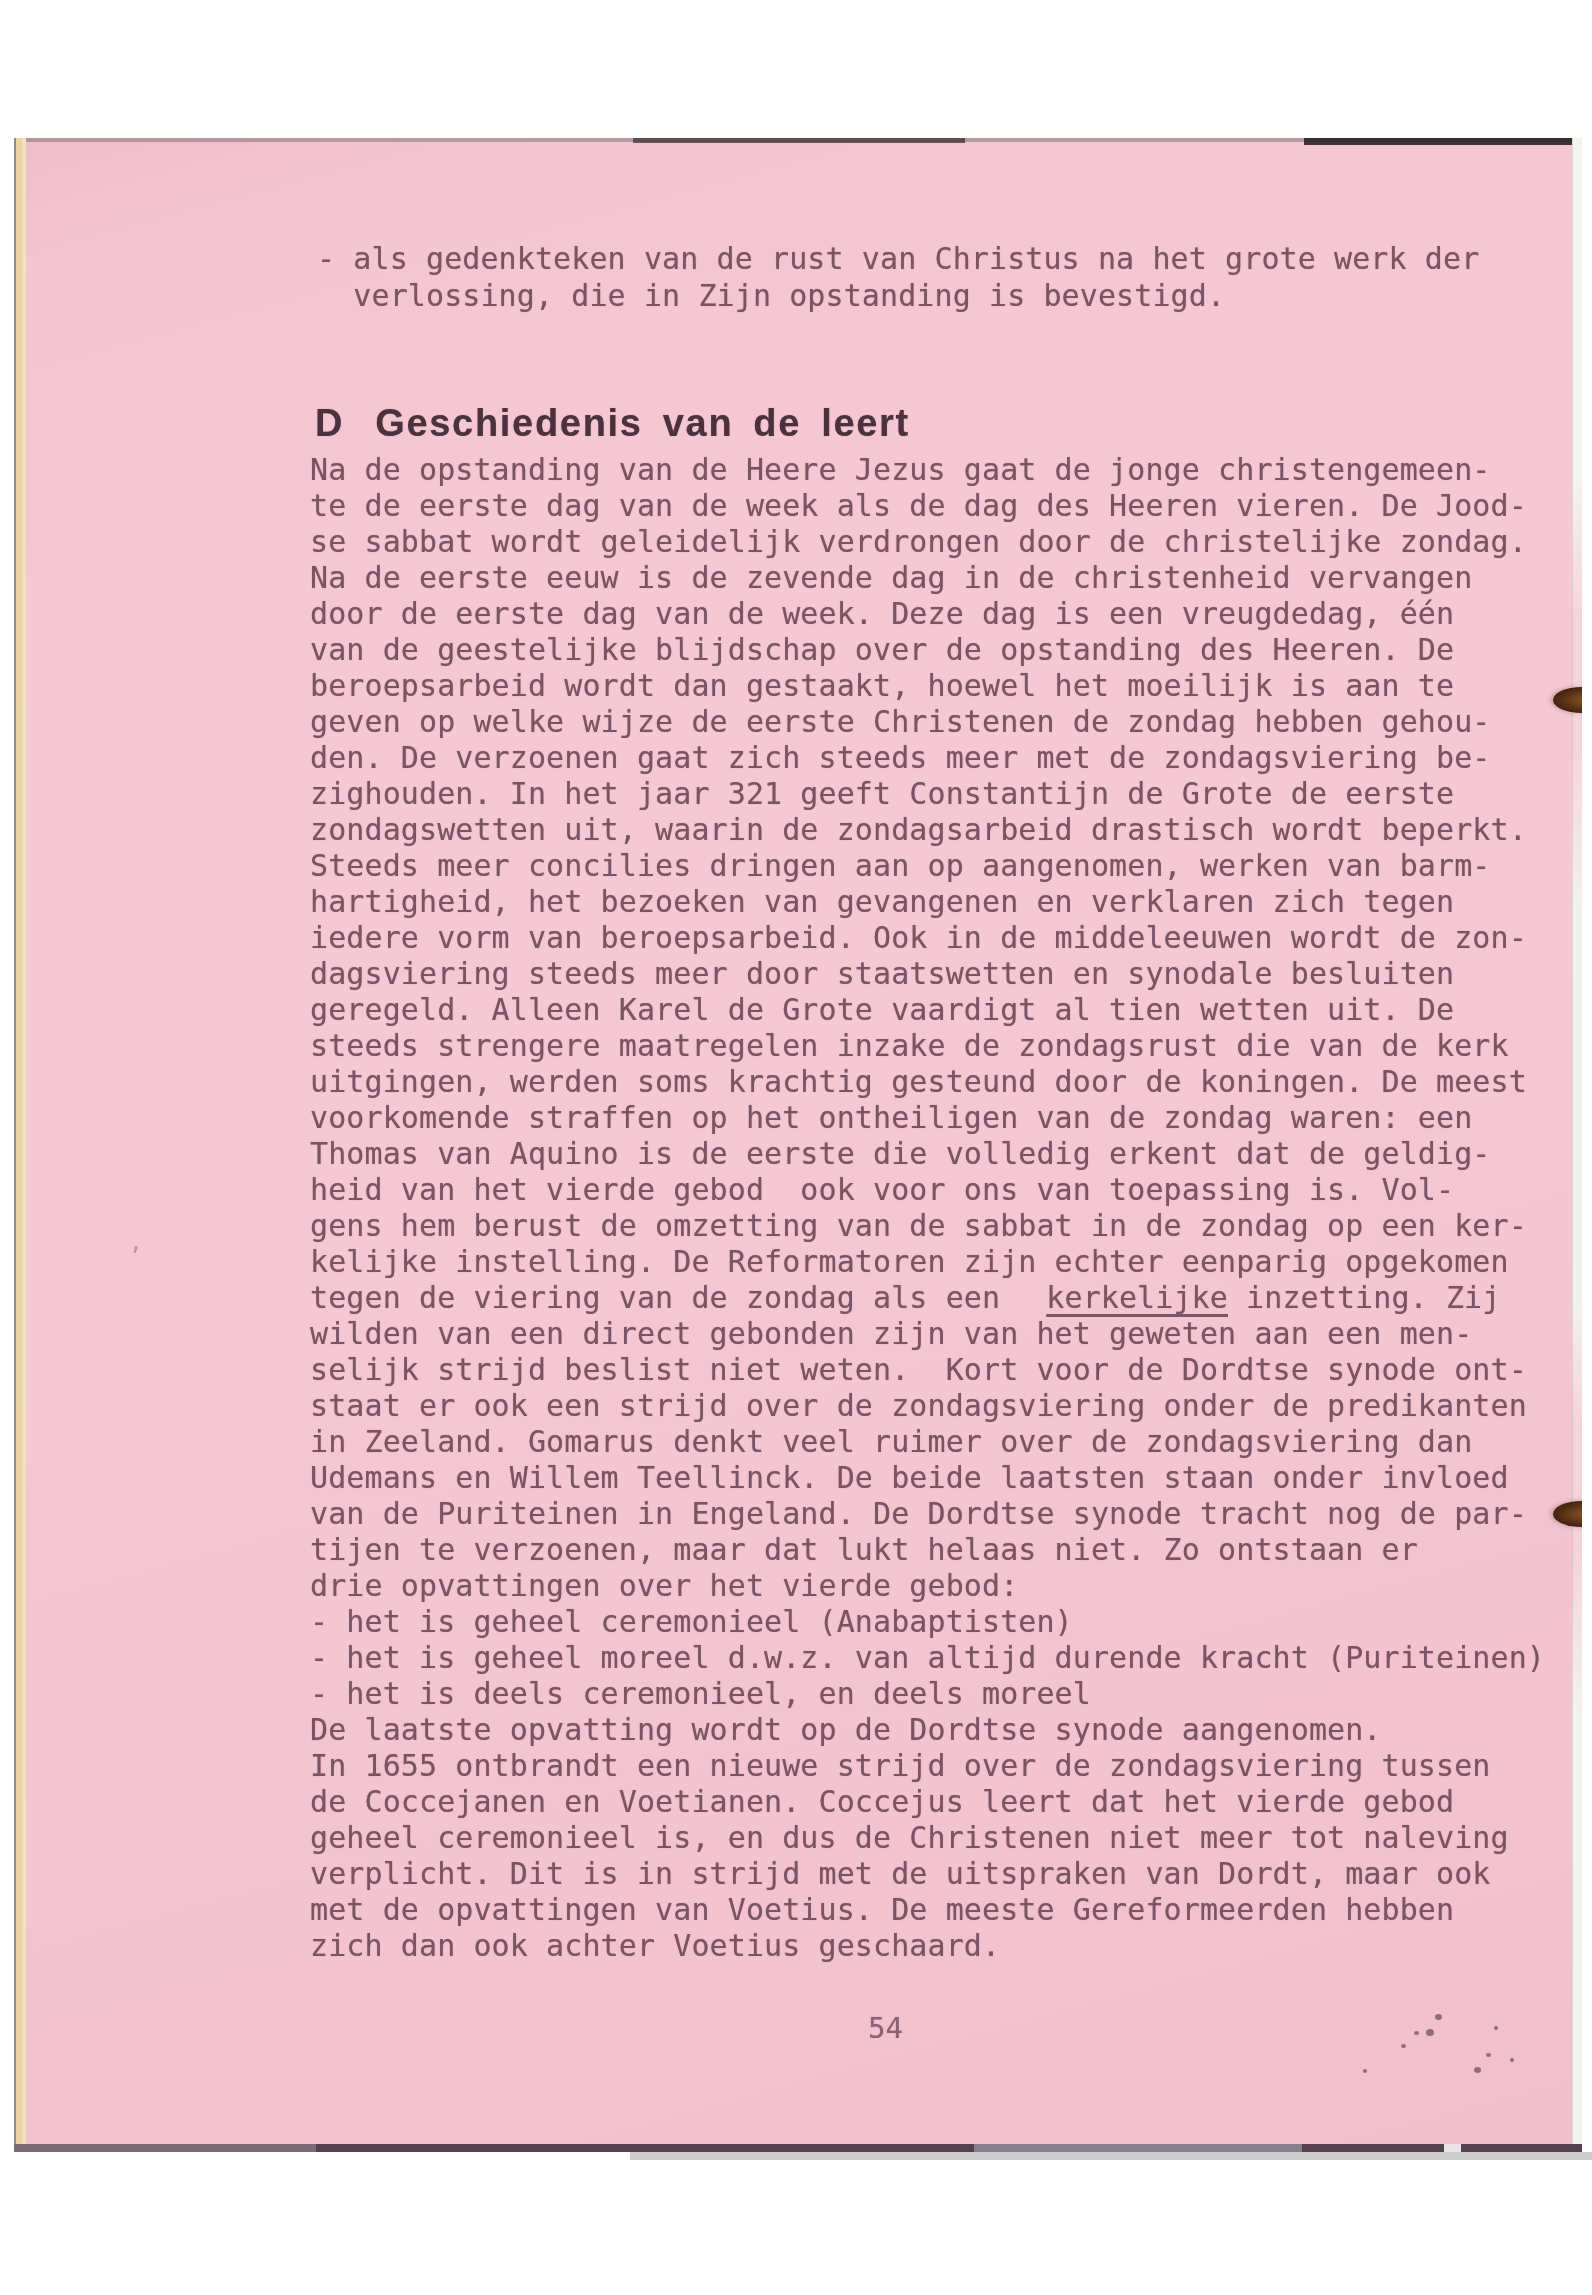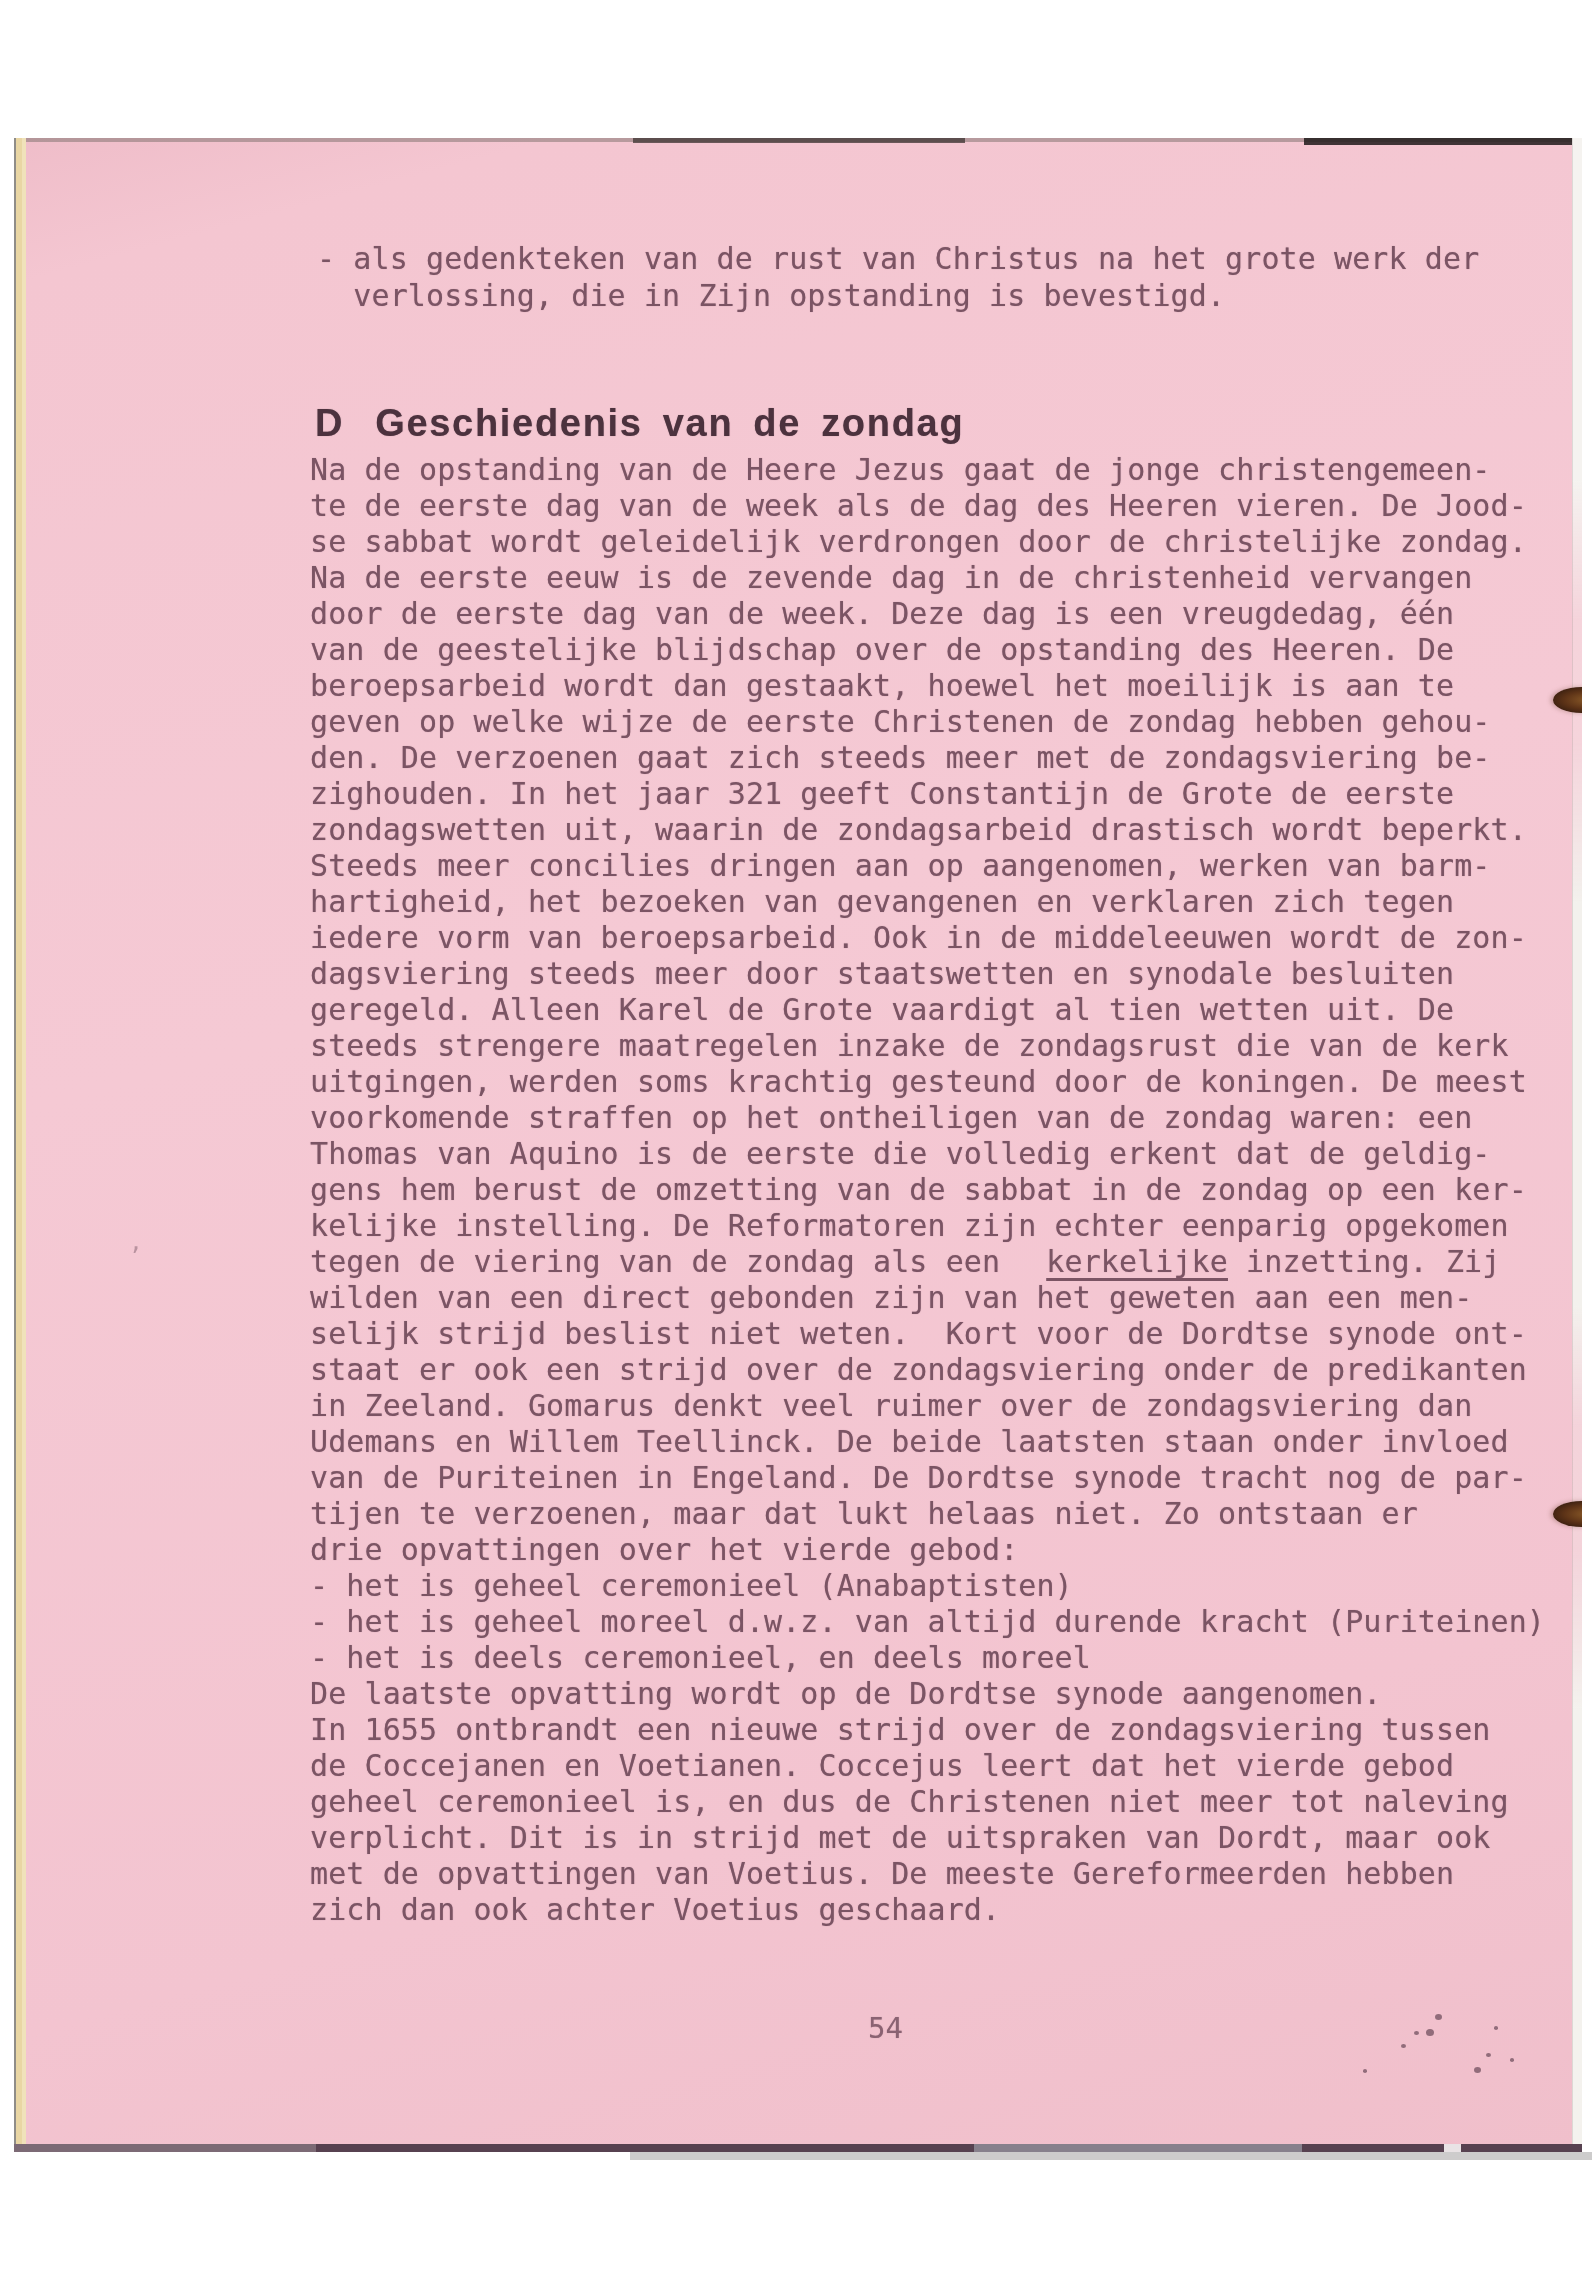--- a/index.html
+++ b/index.html
@@ -77,21 +77,21 @@
   <div class="edge-left"></div>
   <div class="edge-right"></div>
 
   <div class="bullet-block type">
       <div class="line">- als gedenkteken van de rust van Christus na het grote werk der</div>
       <div class="line">  verlossing, die in Zijn opstanding is bevestigd.</div>
     </div>
 
   <div class="heading">
     <span class="marker">D</span>
-    <span class="title">Geschiedenis van de zondag</span>
+    <span class="title">Geschiedenis van de leert</span>
   </div>
 
   <div class="body-block type">
       <div class="line">Na de opstanding van de Heere Jezus gaat de jonge christengemeen-</div>
       <div class="line">te de eerste dag van de week als de dag des Heeren vieren. De Jood-</div>
       <div class="line">se sabbat wordt geleidelijk verdrongen door de christelijke zondag.</div>
       <div class="line">Na de eerste eeuw is de zevende dag in de christenheid vervangen</div>
       <div class="line">door de eerste dag van de week. Deze dag is een vreugdedag, één</div>
       <div class="line">van de geestelijke blijdschap over de opstanding des Heeren. De</div>
       <div class="line">beroepsarbeid wordt dan gestaakt, hoewel het moeilijk is aan te</div>
@@ -101,20 +101,21 @@
       <div class="line">zondagswetten uit, waarin de zondagsarbeid drastisch wordt beperkt.</div>
       <div class="line">Steeds meer concilies dringen aan op aangenomen, werken van barm-</div>
       <div class="line">hartigheid, het bezoeken van gevangenen en verklaren zich tegen</div>
       <div class="line">iedere vorm van beroepsarbeid. Ook in de middeleeuwen wordt de zon-</div>
       <div class="line">dagsviering steeds meer door staatswetten en synodale besluiten</div>
       <div class="line">geregeld. Alleen Karel de Grote vaardigt al tien wetten uit. De</div>
       <div class="line">steeds strengere maatregelen inzake de zondagsrust die van de kerk</div>
       <div class="line">uitgingen, werden soms krachtig gesteund door de koningen. De meest</div>
       <div class="line">voorkomende straffen op het ontheiligen van de zondag waren: een</div>
       <div class="line">Thomas van Aquino is de eerste die volledig erkent dat de geldig-</div>
+      <div class="line">heid van het vierde gebod  ook voor ons van toepassing is. Vol-</div>
       <div class="line">gens hem berust de omzetting van de sabbat in de zondag op een ker-</div>
       <div class="line">kelijke instelling. De Reformatoren zijn echter eenparig opgekomen</div>
       <div class="line">tegen de viering van de zondag als een <span class="u">kerkelijke</span> inzetting. Zij</div>
       <div class="line">wilden van een direct gebonden zijn van het geweten aan een men-</div>
       <div class="line">selijk strijd beslist niet weten.  Kort voor de Dordtse synode ont-</div>
       <div class="line">staat er ook een strijd over de zondagsviering onder de predikanten</div>
       <div class="line">in Zeeland. Gomarus denkt veel ruimer over de zondagsviering dan</div>
       <div class="line">Udemans en Willem Teellinck. De beide laatsten staan onder invloed</div>
       <div class="line">van de Puriteinen in Engeland. De Dordtse synode tracht nog de par-</div>
       <div class="line">tijen te verzoenen, maar dat lukt helaas niet. Zo ontstaan er</div>

